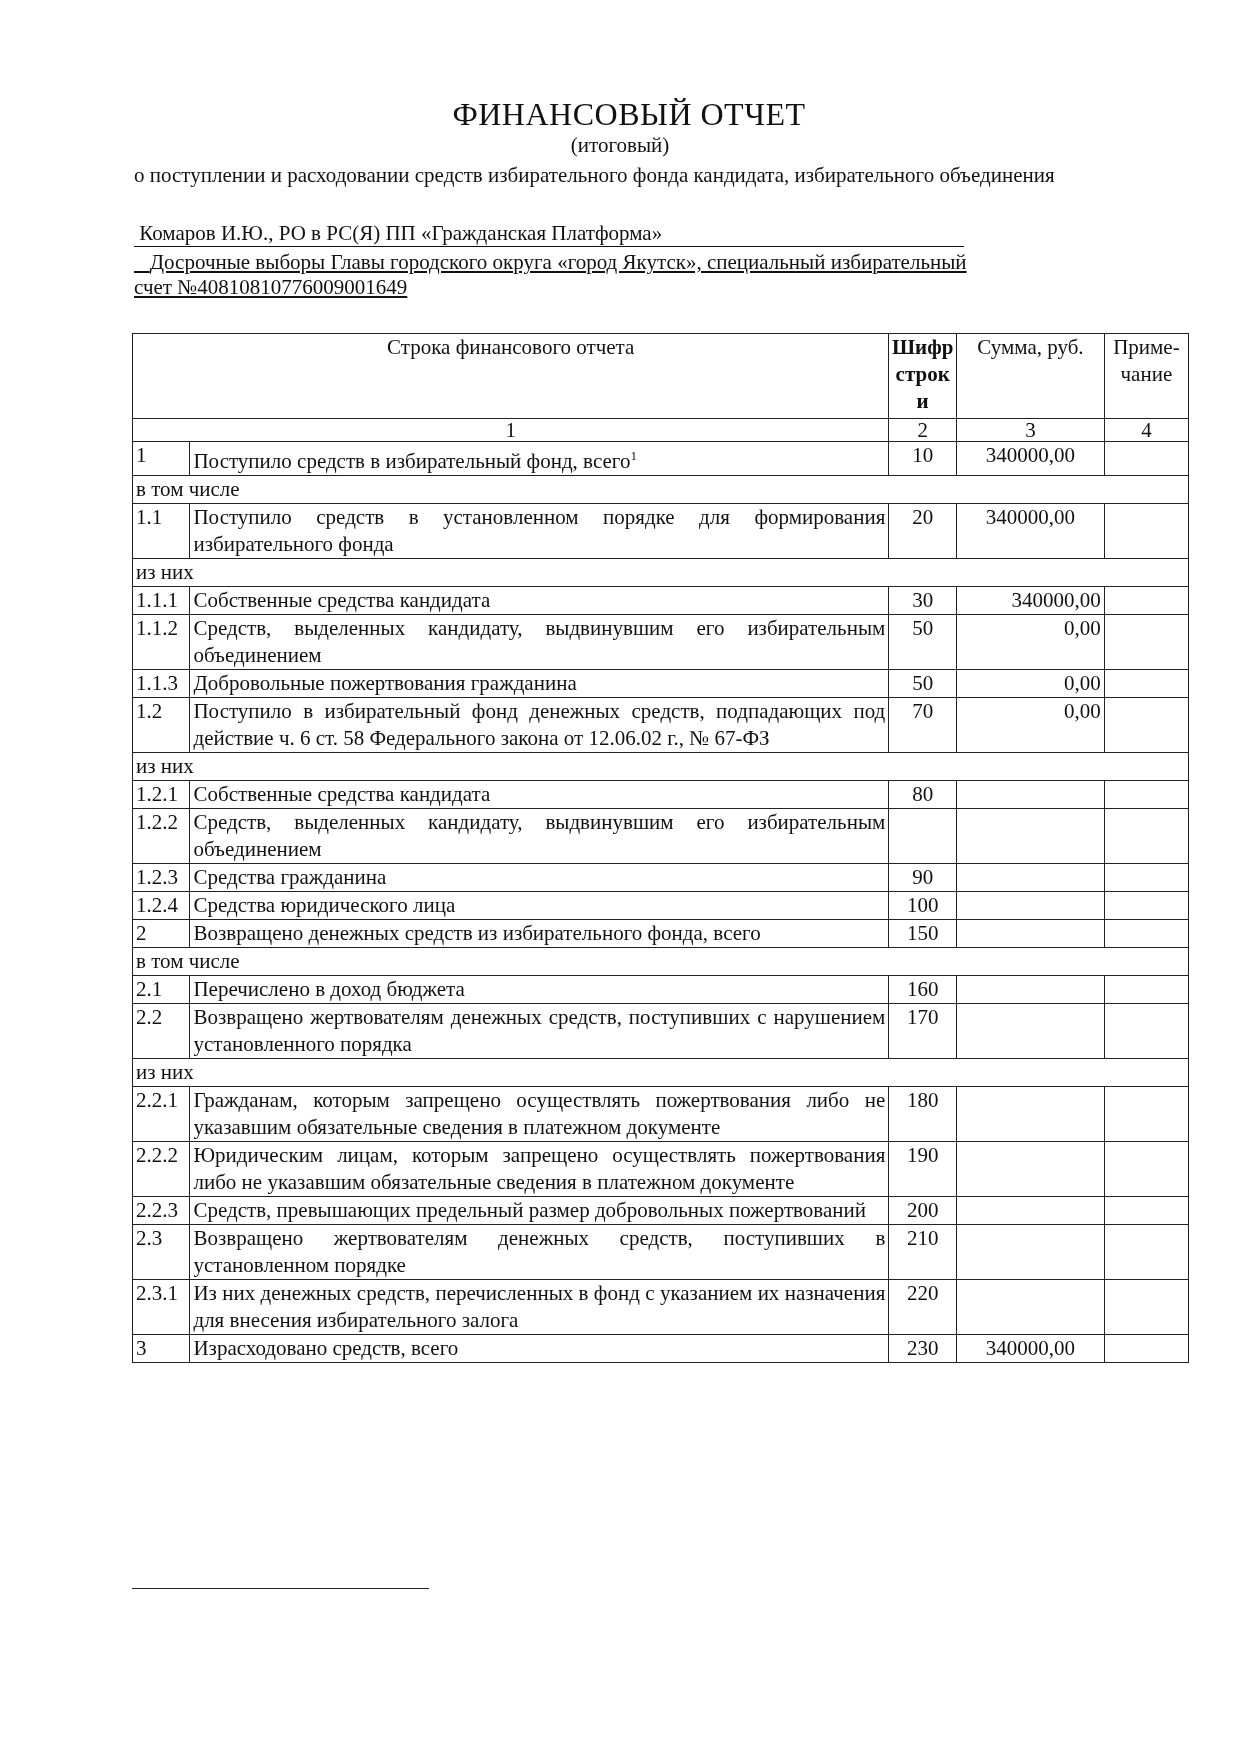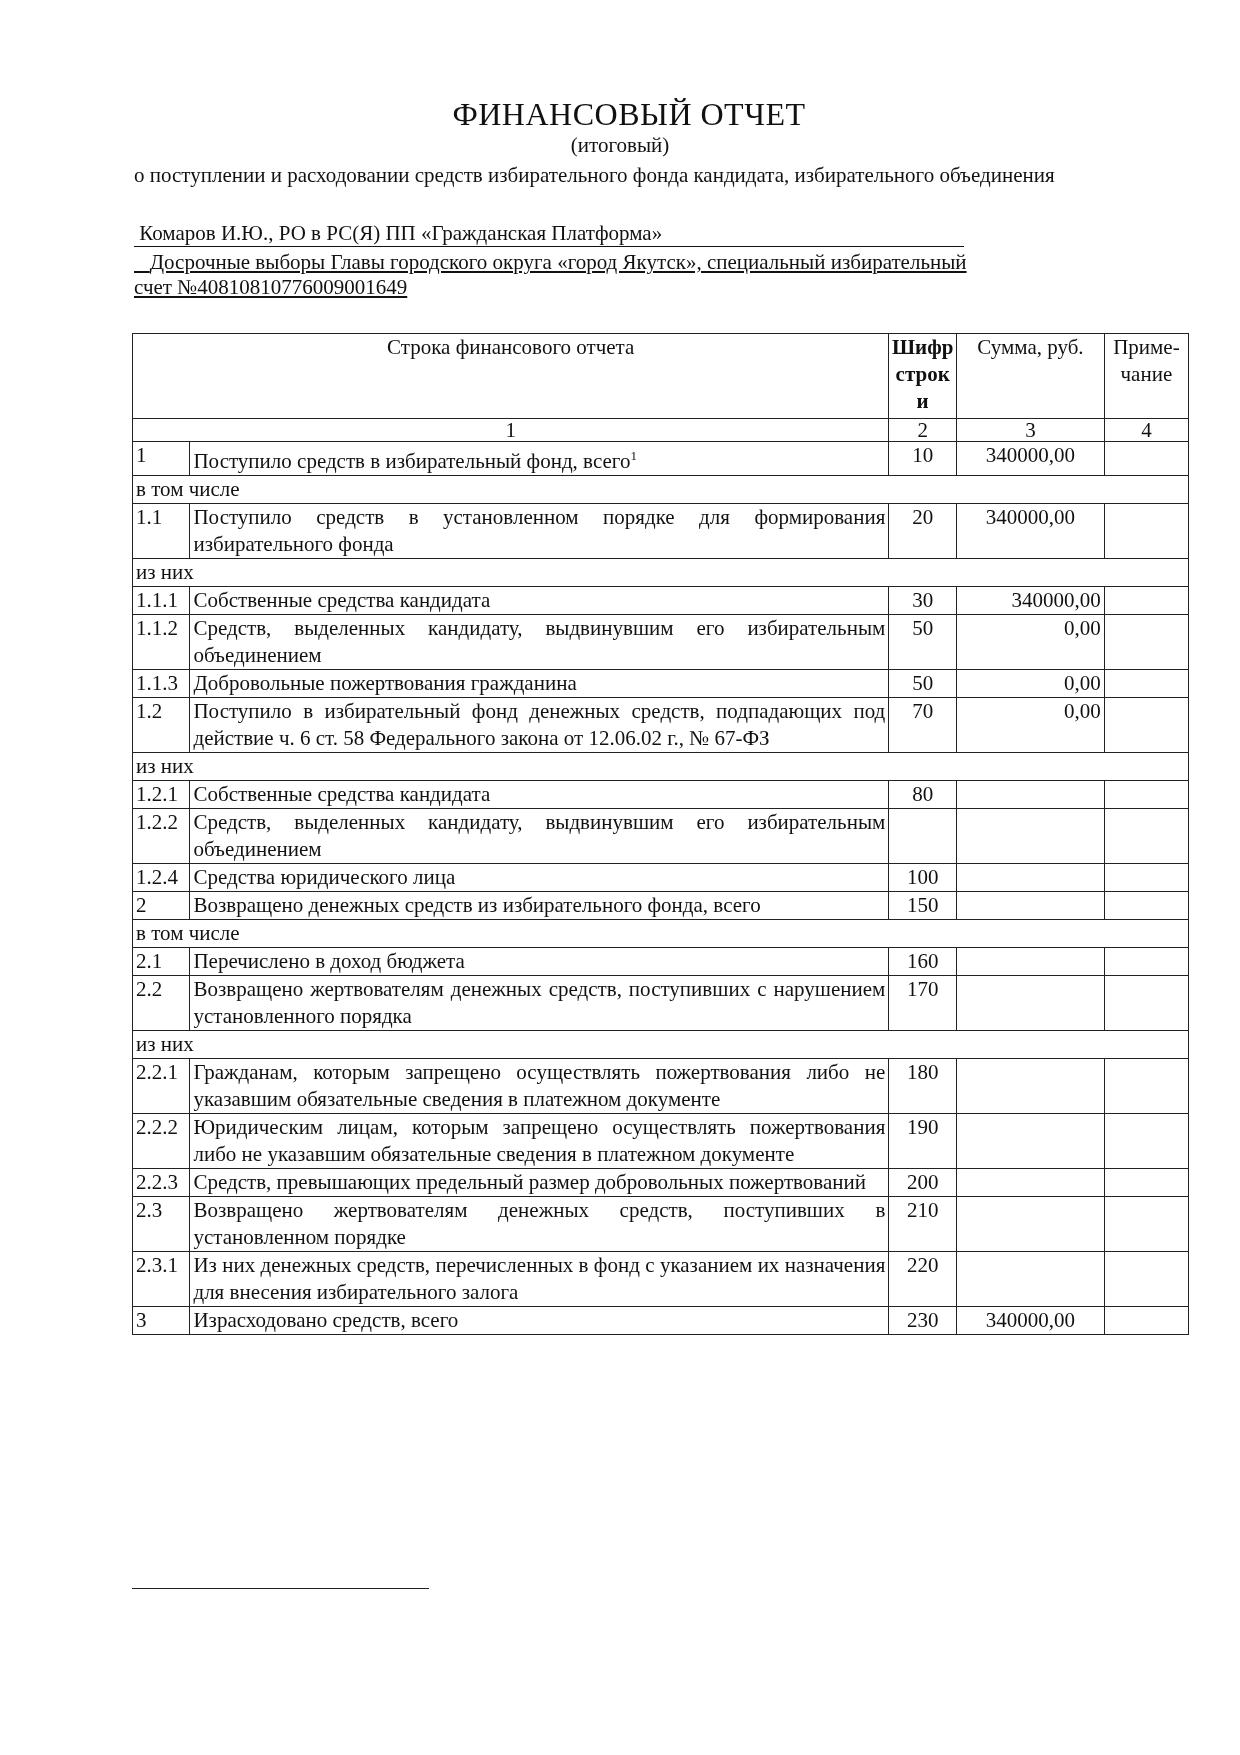--- a/index.html
+++ b/index.html
@@ -114,20 +114,27 @@
         <td><span></span></td>
       </tr>
       <tr>
         <td><span>1.2.2</span></td>
         <td class="c-text"><span>Средств, выделенных кандидату, выдвинувшим его избирательным объединением</span></td>
         <td class="c-code"><span></span></td>
         <td class="sum-r"><span></span></td>
         <td><span></span></td>
       </tr>
       <tr>
+        <td><span>1.2.3</span></td>
+        <td class="c-text"><span>Средства гражданина</span></td>
+        <td class="c-code"><span>90</span></td>
+        <td class="sum-r"><span></span></td>
+        <td><span></span></td>
+      </tr>
+      <tr>
         <td><span>1.2.4</span></td>
         <td class="c-text"><span>Средства юридического лица</span></td>
         <td class="c-code"><span>100</span></td>
         <td class="sum-r"><span></span></td>
         <td><span></span></td>
       </tr>
       <tr>
         <td><span>2</span></td>
         <td class="c-text"><span>Возвращено денежных средств из избирательного фонда, всего</span></td>
         <td class="c-code"><span>150</span></td>

